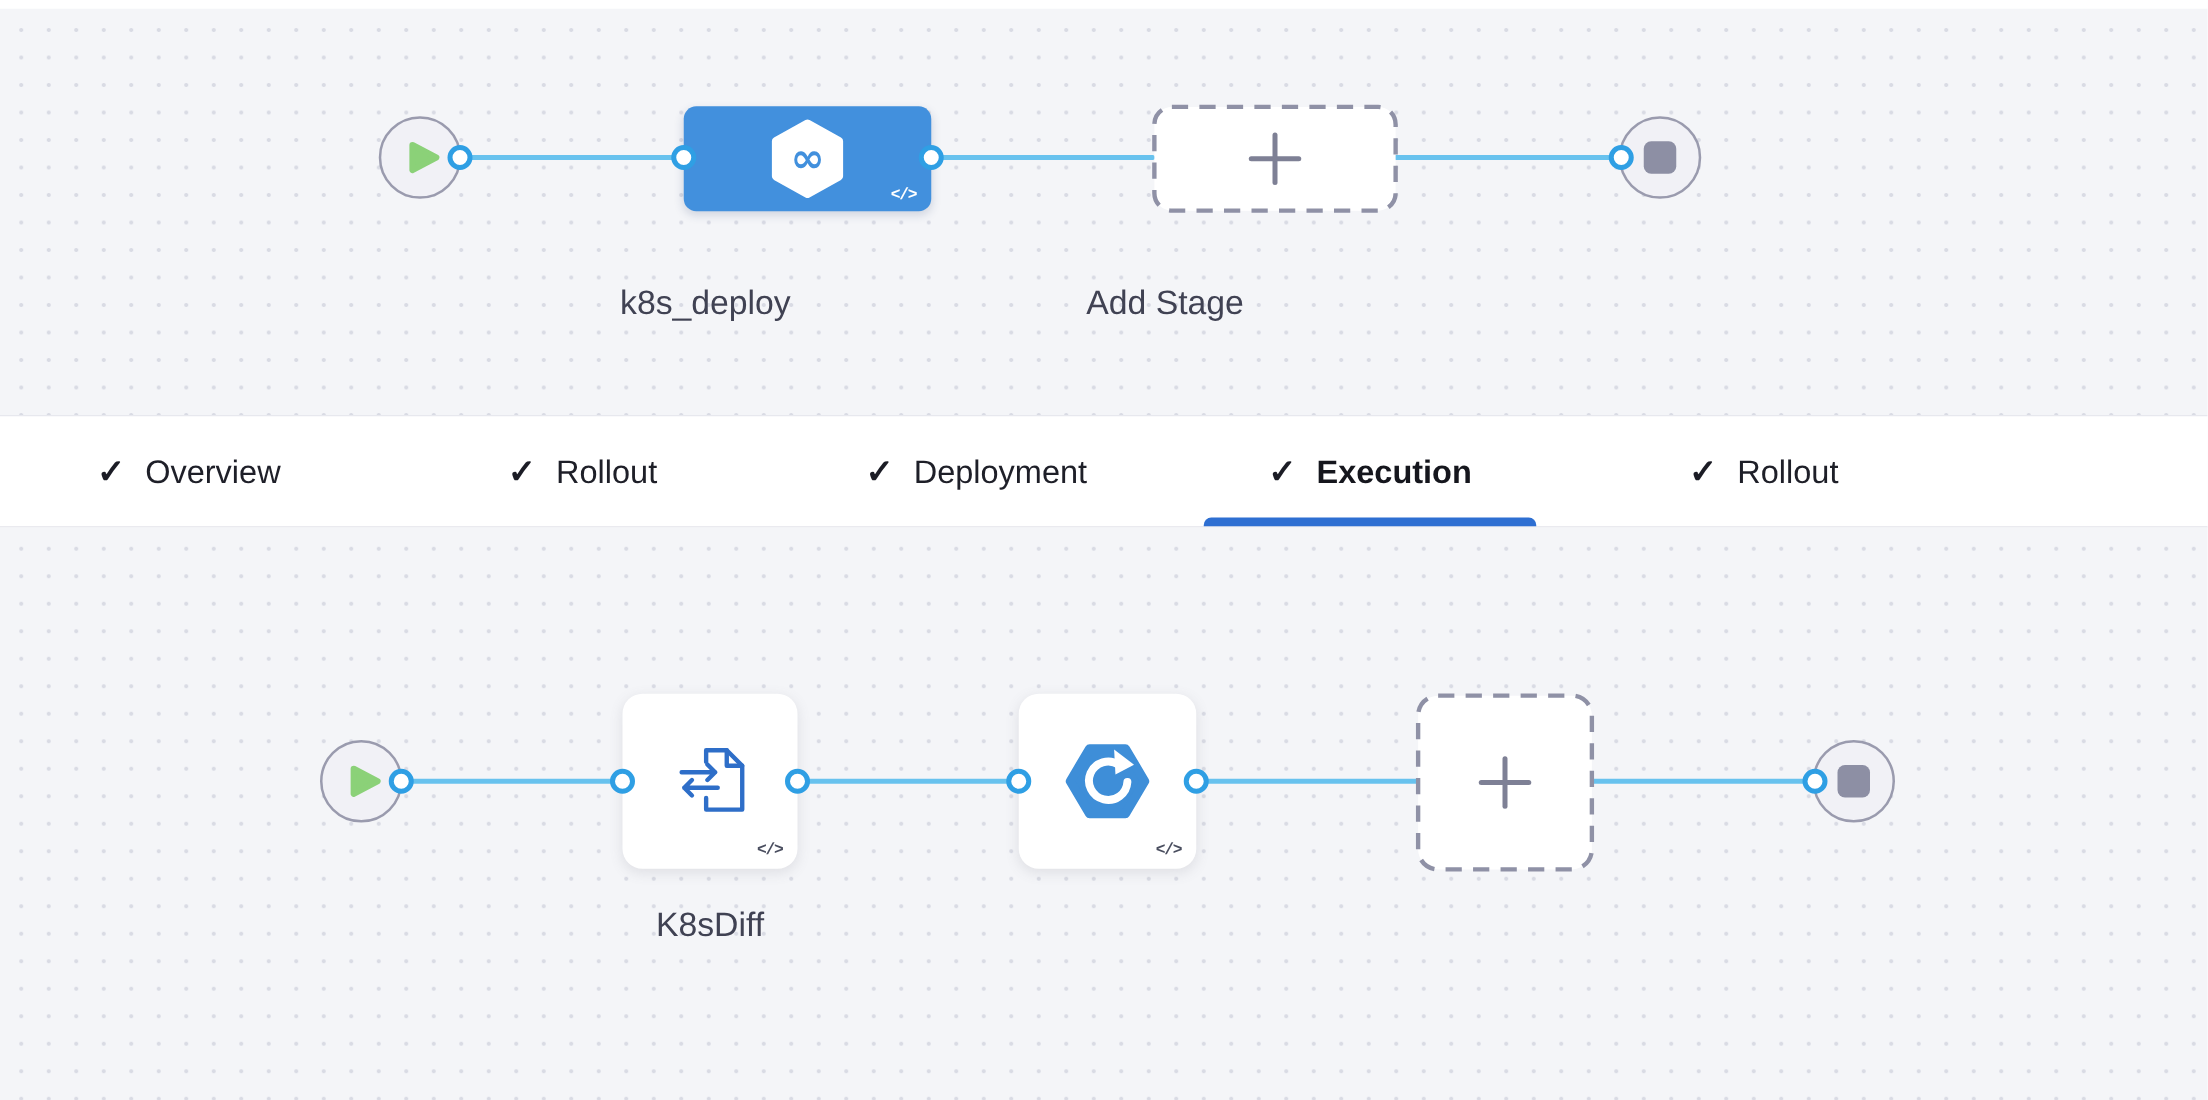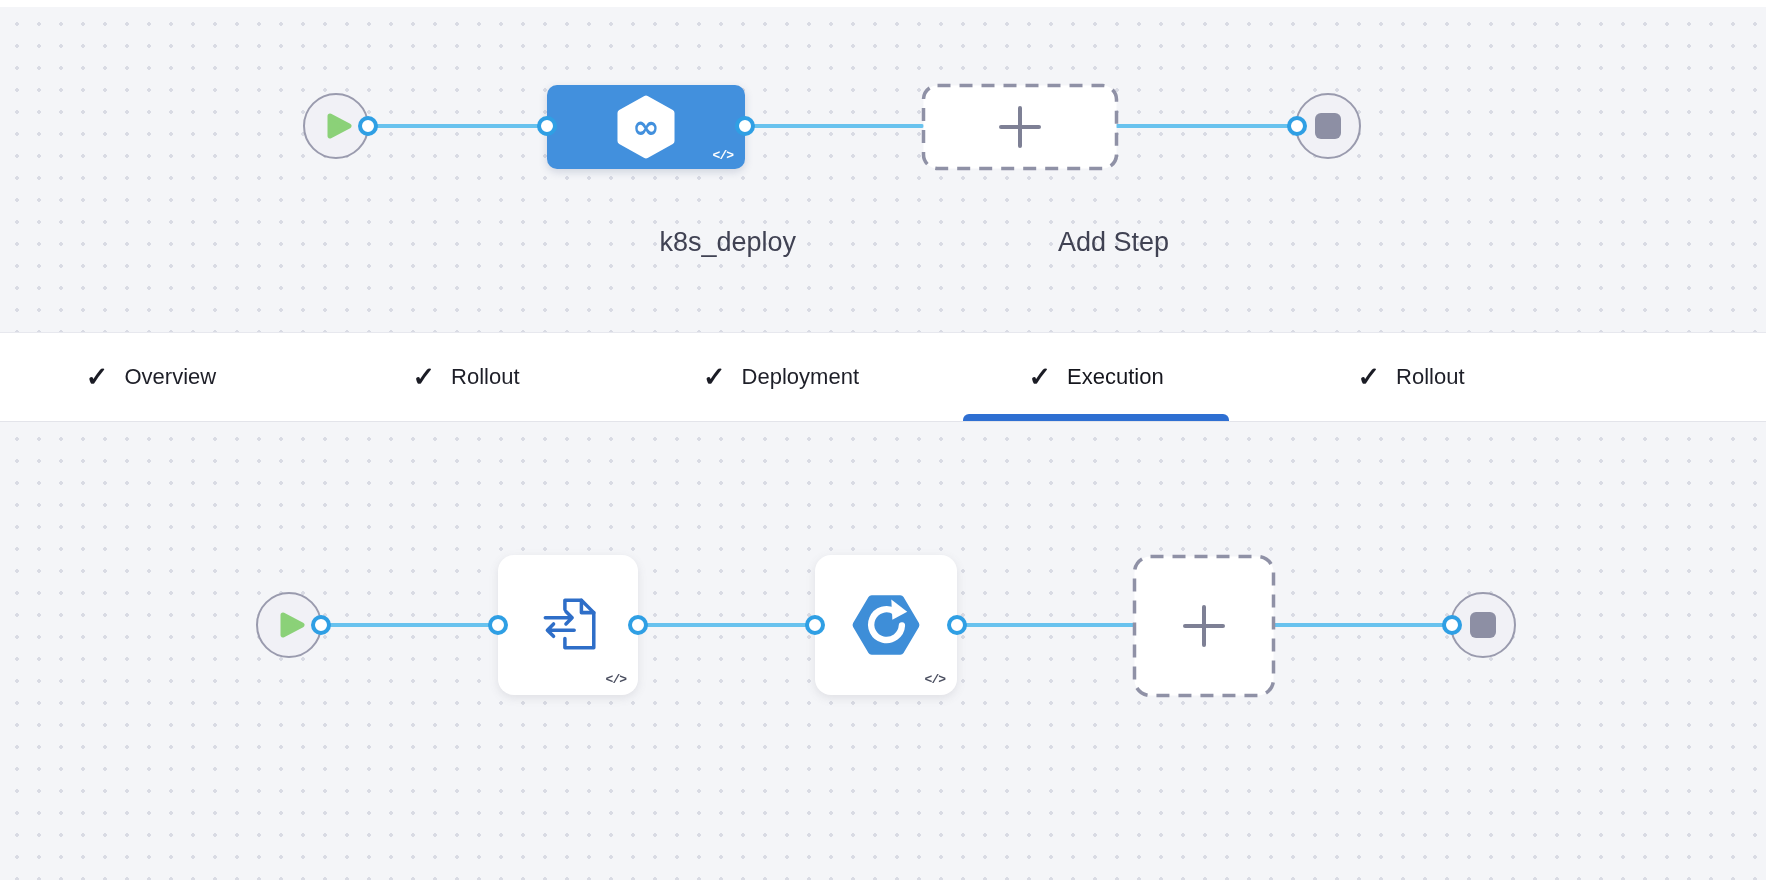--- a/index.html
+++ b/index.html
@@ -62,32 +62,32 @@
 
   
   .step-card{
     position:absolute;top:133px;width:140px;height:140px;background:#ffffff;border-radius:16px;
     box-shadow:0 3px 10px rgba(96,97,112,0.14);z-index:3;
     display:flex;align-items:center;justify-content:center;cursor:pointer;
   }
 
   
   .node-label{
-    position:absolute;width:300px;text-align:right;font-size:27px;color:#404253;z-index:4;
+    position:absolute;width:300px;text-align:left;font-size:27px;color:#404253;z-index:4;
   }
   .step-label{position:absolute;width:200px;text-align:center;font-size:27px;line-height:45px;color:#404253;z-index:4;}
 
   
   .tab{
     position:relative;width:266px;margin-right:49px;display:flex;align-items:center;
     justify-content:center;gap:16px;cursor:pointer;
   }
   .tab .check{font-size:27px;font-weight:bold;color:#1b1c25;}
-  .tab .tab-label{font-size:22px;font-weight:500;color:#1e1f28;}
-  .tab.active .tab-label{font-weight:400;color:#15161d;}
+  .tab .tab-label{font-size:26px;font-weight:500;color:#1e1f28;}
+  .tab.active .tab-label{font-weight:700;color:#15161d;}
   .tab.active::after{
     content:"";position:absolute;left:0;right:0;bottom:0;height:7px;
     background:#2e6fd2;border-radius:6px 6px 0 0;
   }
 </style>
 </head>
 <body>
 
 <div id="strip-top"></div>
 
@@ -121,21 +121,21 @@
   <div class="terminal-node" style="left:1295px;top:86px;">
     <div class="stop-square"></div>
   </div>
 
   <div class="port" style="left:357.5px;top:108.5px;"></div>
   <div class="port" style="left:536.5px;top:108.5px;"></div>
   <div class="port" style="left:734.5px;top:108.5px;"></div>
   <div class="port" style="left:1286.5px;top:108.5px;"></div>
 
   <div class="node-label" style="left:496px;top:220px;">k8s_deploy</div>
-  <div class="node-label" style="left:869px;top:220px;">Add Step</div>
+  <div class="node-label" style="left:869px;top:220px;">Add Stage</div>
 </div>
 
 <div id="tab-bar">
   <div class="tab">
     <span class="check">✓</span>
     <span class="tab-label">Overview</span>
   </div>
   <div class="tab">
     <span class="check">✓</span>
     <span class="tab-label">Rollout</span>
@@ -197,13 +197,14 @@
     <div class="stop-square"></div>
   </div>
 
   <div class="port" style="left:310.5px;top:192.5px;"></div>
   <div class="port" style="left:487.5px;top:192.5px;"></div>
   <div class="port" style="left:627.5px;top:192.5px;"></div>
   <div class="port" style="left:804.5px;top:192.5px;"></div>
   <div class="port" style="left:946.5px;top:192.5px;"></div>
   <div class="port" style="left:1441.5px;top:192.5px;"></div>
 
+  <div class="step-label" style="left:468px;top:296px;">K8sDiff</div>
 </div>
 
 </body></html>

